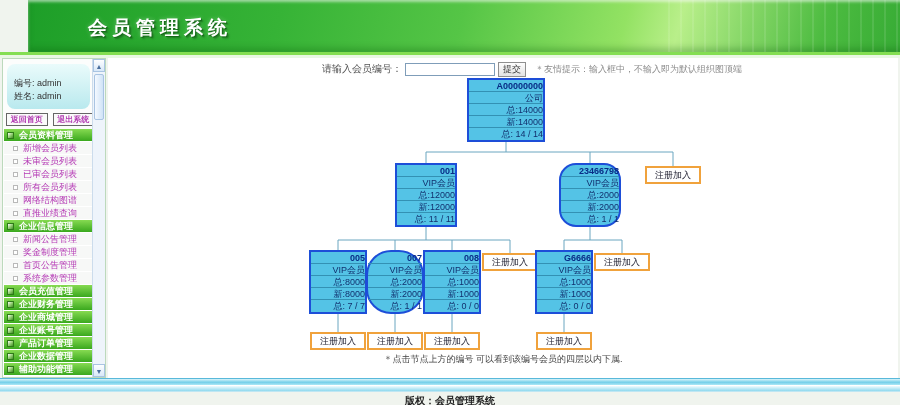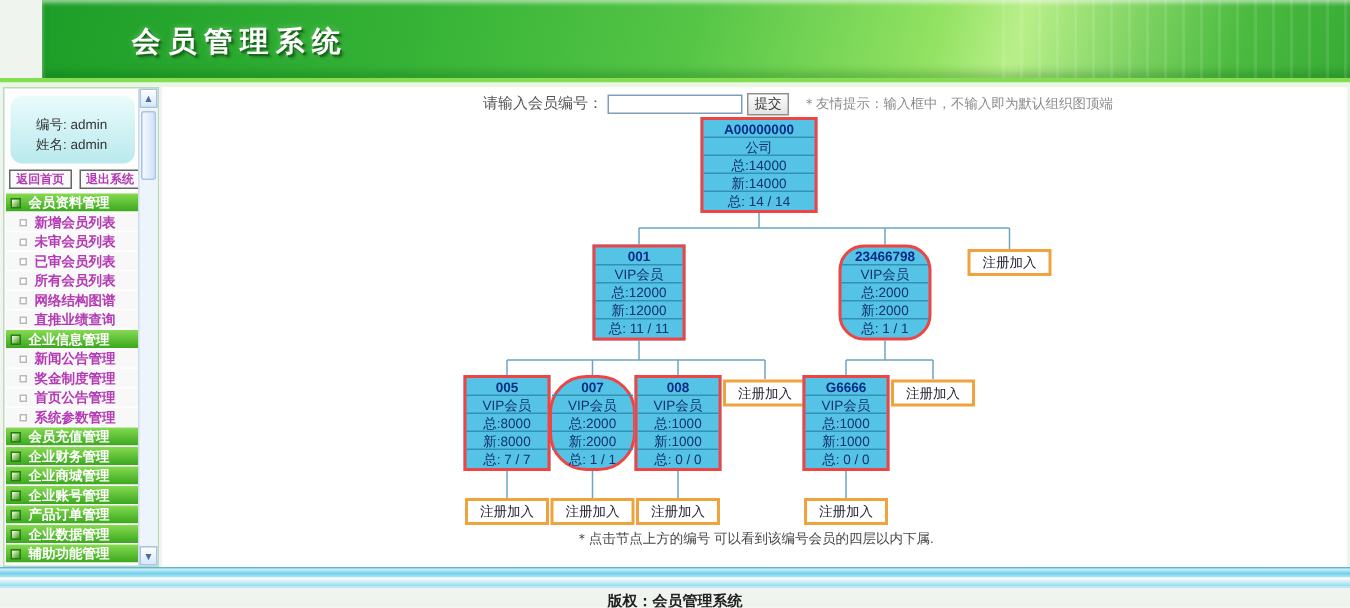--- a/index.html
+++ b/index.html
@@ -27,54 +27,54 @@
   .scroll-arrow { position:absolute; left:0; width:12px; height:13px; text-align:center;
     line-height:13px; font-size:7px; color:#4a6f9e;
     background:linear-gradient(#fdfeff,#d8e8f8); border:1px solid #a9c4e2; cursor:pointer; }
   .scroll-arrow.up { top:0; } .scroll-arrow.down { bottom:0; }
   .scroll-thumb { position:absolute; left:1px; top:15px; width:10px; height:46px;
     background:linear-gradient(90deg,#f4f9ff,#cfe3f7); border:1px solid #a9c4e2;
     border-radius:2px; cursor:grab; }
 
   .user-box { position:absolute; left:4px; top:5px; width:83px; height:45px;
     border-radius:8px; background:linear-gradient(#eafbfb,#b9e9ee);
-    font-size:9px; color:#333; padding:13px 0 0 17px; line-height:13px; }
+    font-size:9px; color:#333; padding:13px 0 0 7px; line-height:13px; }
 
   .side-btns { position:absolute; left:3px; top:54px; width:88px; display:flex; gap:5px; }
   .side-btn { flex:1; height:13px; line-height:11px; font-size:8px; font-weight:bold;
     color:#b23ab2; background:#fafafa; border:1px solid #666; text-align:center; cursor:pointer; }
 
   .menu { position:absolute; left:1px; top:70px; width:89px; }
   .m-sec { height:13px; line-height:13px; font-size:9px; font-weight:bold; color:#fff;
     background:linear-gradient(#86da51,#3aa81e); border-bottom:1px solid #fff;
     padding-left:15px; position:relative; cursor:pointer; white-space:nowrap; }
   .cube { position:absolute; left:3px; top:3px; width:7px; height:7px;
     background:linear-gradient(135deg,#ffffff,#9fd480 45%,#3f8f24); border:1px solid #2e7a18; }
-  .m-item { height:13px; line-height:13px; font-size:9px; font-weight:bold; color:#b53ab5;
+  .m-item { height:13px; line-height:13px; font-size:9px; font-weight:normal; color:#b53ab5;
     background:#f7f8f7; border-bottom:1px solid #ffffff; padding-left:19px;
     position:relative; cursor:pointer; white-space:nowrap; }
   .bullet { position:absolute; left:9px; top:4px; width:5px; height:5px;
     background:#fff; border:1px solid #b9b9b9; }
 
   
   .main { position:absolute; left:108px; top:58px; width:790px; height:320px; background:#fff; }
 
   .search-row { position:absolute; left:214px; top:3px; height:16px;
     display:flex; align-items:center; font-size:10px; color:#555; white-space:nowrap; }
   .search-input { width:90px; height:13px; border:1px solid #7f9db9; font-size:9px;
     padding:0 2px; margin:0 3px; background:#fff; }
   .submit-btn { height:15px; line-height:13px; font-size:9px; padding:0 4px; color:#333;
     background:linear-gradient(#fdfdfd,#e3e3e3); border:1px solid #8f8f8f; cursor:pointer; }
   .search-hint { margin-left:9px; font-size:9px; color:#8a8a8a; }
 
   .tree { position:absolute; left:0; top:0; width:790px; height:320px; }
   .connectors { position:absolute; left:0; top:0; }
 
-  .node { position:absolute; background:#54c3e6; border:2px solid #ef4444;
-    text-align:center; font-size:9px; color:#12316e; }
+  .node { position:absolute; background:#54c3e6; border:2px solid #1d4ed8;
+    text-align:right; font-size:9px; color:#12316e; }
   .node > div { height:12px; line-height:12px; border-bottom:1px solid #3391b4; white-space:nowrap; overflow:hidden; }
   .node > div:last-child { border-bottom:none; }
   .node-id { font-weight:bold; color:#082c86; cursor:pointer; }
 
   .reg-btn { position:absolute; width:56px; height:18px; line-height:14px;
     background:#fff; border:2px solid #f0a23c; font-size:9px; text-align:center;
     color:#223; cursor:pointer; white-space:nowrap; }
 
   .tree-note { position:absolute; top:295px; left:0; width:100%; text-align:center;
     font-size:9px; color:#454545; }

